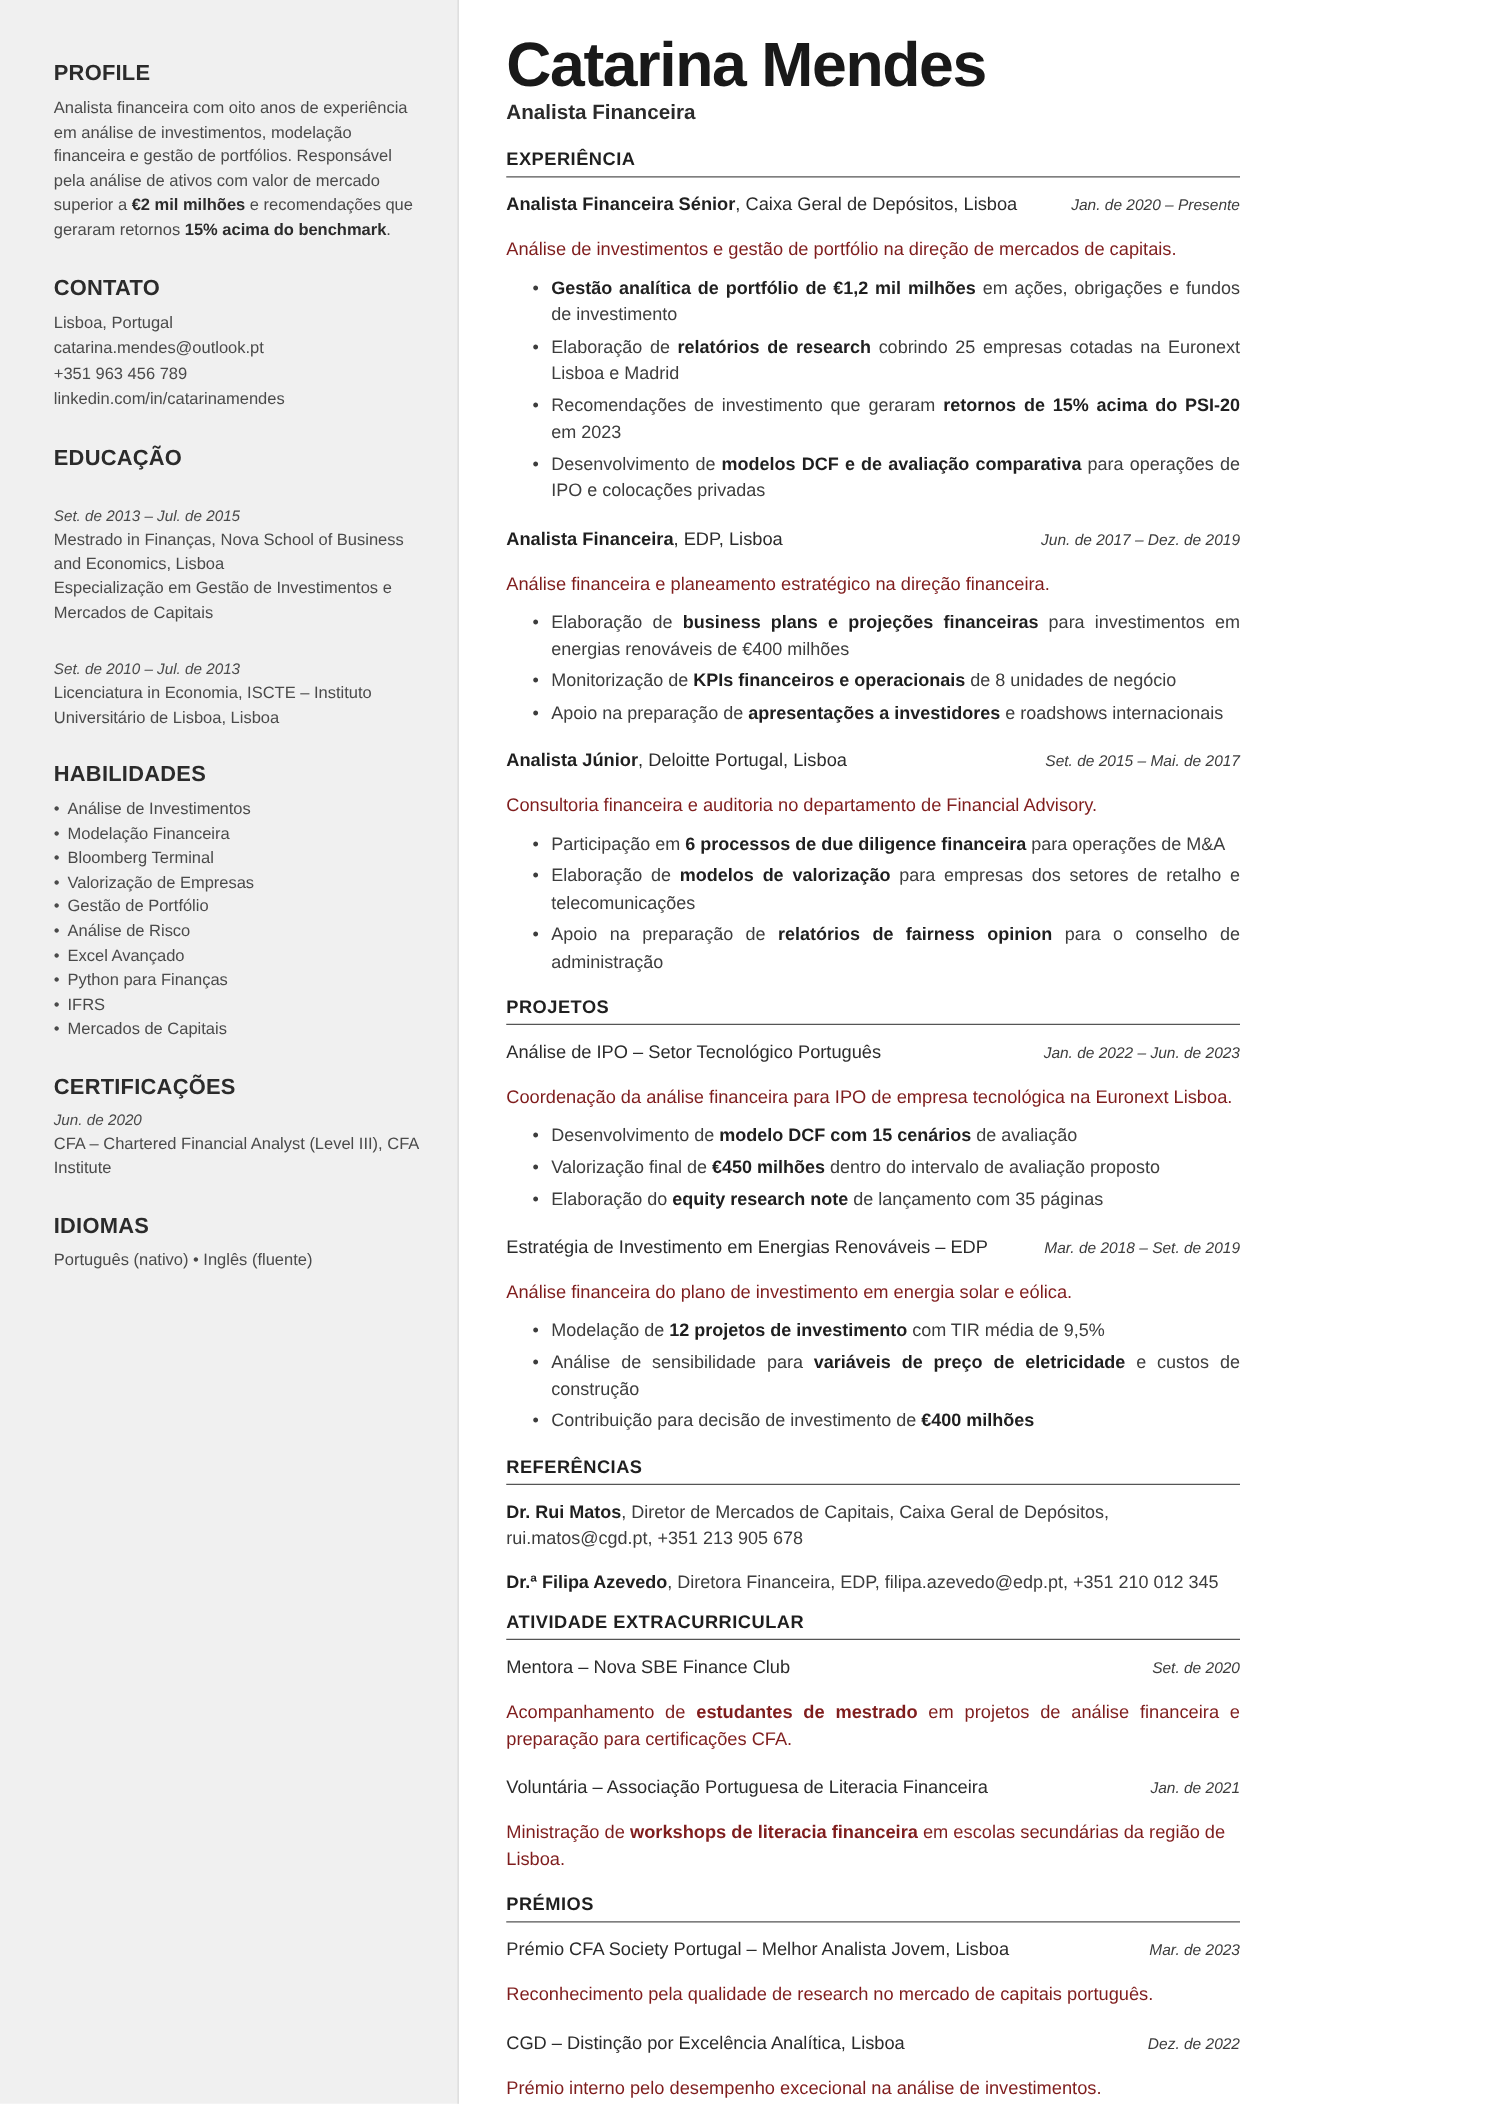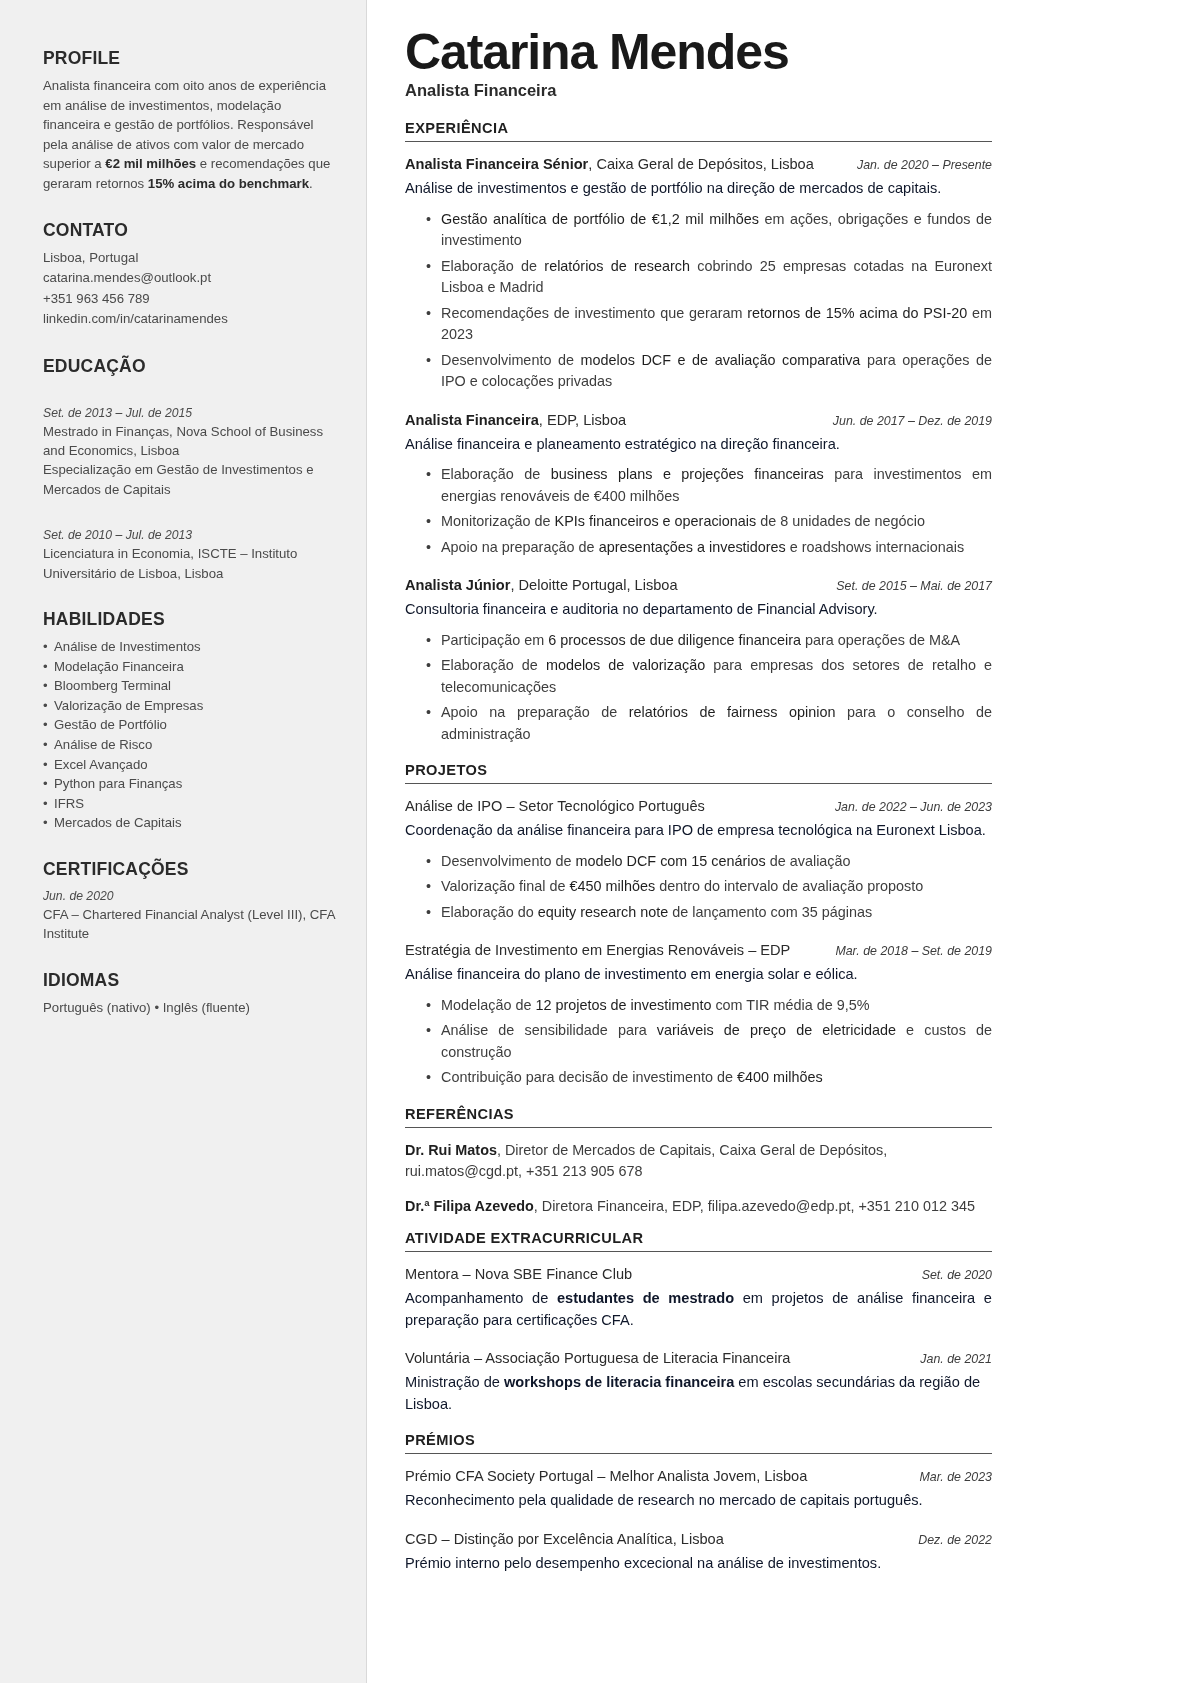--- a/index.html
+++ b/index.html
@@ -129,22 +129,22 @@
   .entry-date {
     font-size: 12.4px;
     font-style: italic;
     color: #3d3d3d;
     white-space: nowrap;
     flex: 0 0 auto;
   }
   .entry-sub {
     font-size: 14.6px;
     line-height: 21.5px;
-    color: #0f172a;
-    margin-top: 3px;
+    color: #7f1d1d;
+    margin-top: 15px;
   }
   .bullets {
     list-style: none;
     margin-top: 9px;
   }
   .bullets li {
     font-size: 14.4px;
     line-height: 21.5px;
     color: #3d3d3d;
     padding-left: 36px;
@@ -152,21 +152,21 @@
     margin-bottom: 4px;
     text-align: justify;
   }
   .bullets li::before {
     content: "•";
     position: absolute;
     left: 21px;
     top: 0;
     color: #3d3d3d;
   }
-  .bullets li b { font-weight: normal; color: #1f1f1f; }
+  .bullets li b { font-weight: bold; color: #1f1f1f; }
   .ref-entry {
     font-size: 14.4px;
     line-height: 21.5px;
     color: #3d3d3d;
     margin-bottom: 13px;
   }
   .ref-entry b { font-weight: bold; color: #1f1f1f; }
   .just { text-align: justify; }
 </style>
 </head>

